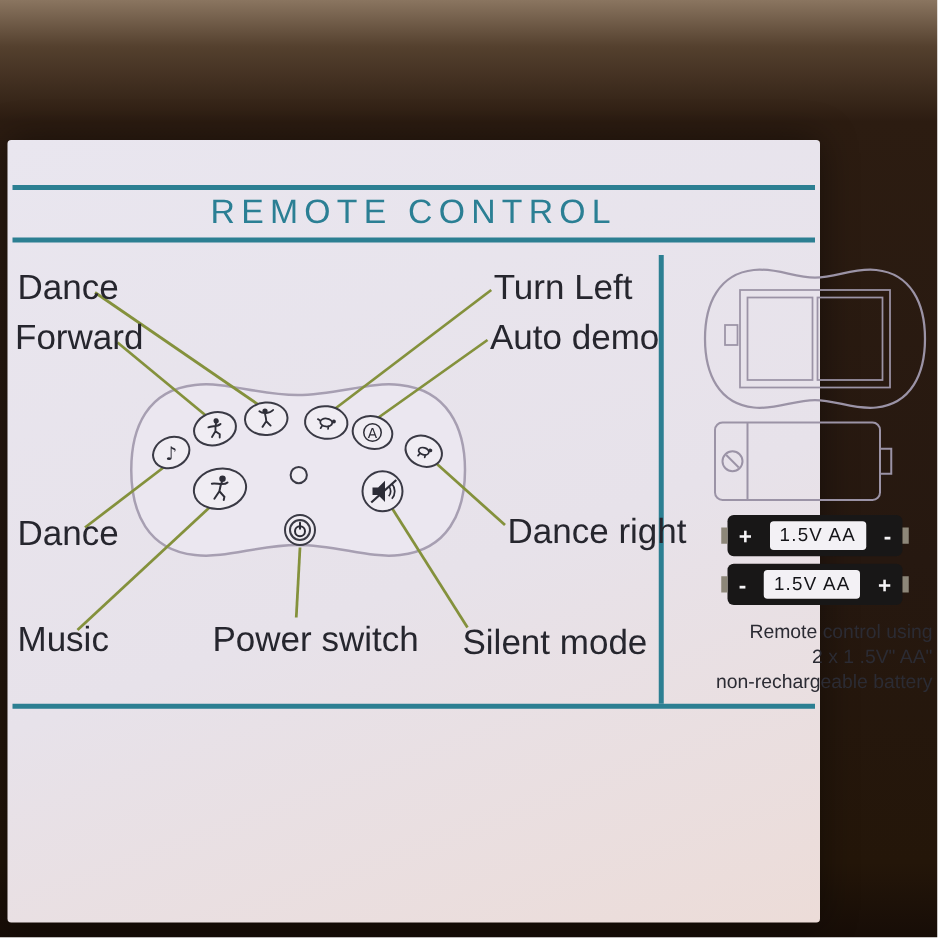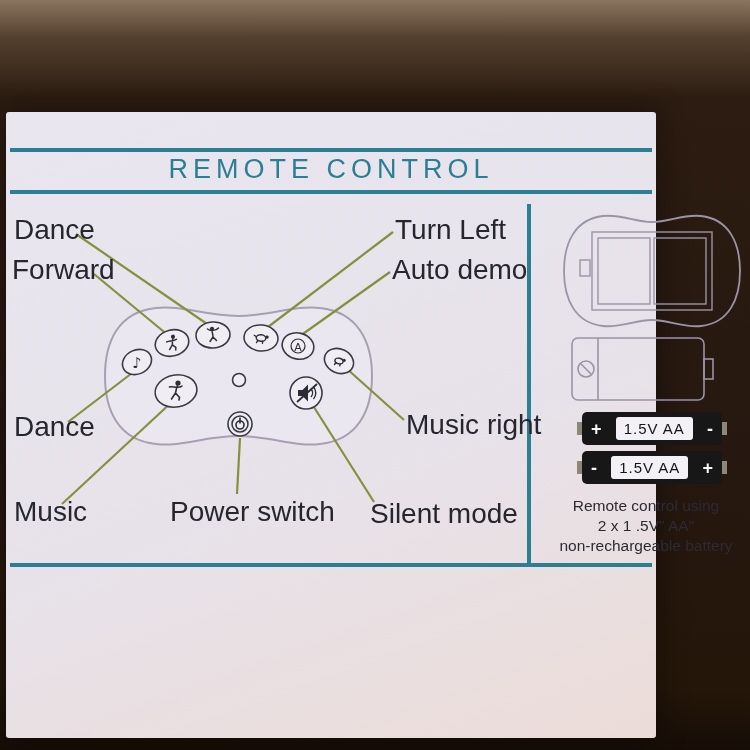--- a/index.html
+++ b/index.html
@@ -21,21 +21,21 @@
   .battery{position:absolute;left:576px;width:140px;height:33px;background:#181717;
     border-radius:5px;display:flex;align-items:center;justify-content:space-between;
     padding:0 9px;box-sizing:border-box;}
   .battery::before,.battery::after{content:"";position:absolute;top:10px;width:5px;height:13px;
     background:#8d8779;}
   .battery::before{left:-5px;}
   .battery::after{right:-5px;}
   .term{color:#f5f4f6;font-size:18px;font-weight:bold;line-height:1;}
   .bwindow{background:#f3f1f5;border-radius:3px;padding:3px 8px;font-size:15px;color:#141418;
     letter-spacing:1px;}
-  .note{position:absolute;left:540px;top:384px;width:200px;text-align:center;
+  .note{position:absolute;left:540px;top:384px;width:200px;text-align:right;
     font-size:15.5px;color:#2b2b33;line-height:20px;}
   .icon-text{fill:#2c2c36;font-family:"DejaVu Sans", sans-serif;}
 </style>
 </head>
 <body>
 
 <div class="photo">
   <div class="paper">
 
     <div class="rule rule-top"></div>
@@ -140,21 +140,21 @@
         <line x1="575" y1="252" x2="585" y2="262"></line>
         <rect x="698" y="247" width="9" height="20"></rect>
       </g>
     </svg>
 
     <div class="lbl" style="left:8px;top:102px">Dance</div>
     <div class="lbl" style="left:6px;top:142px">Forward</div>
     <div class="lbl" style="left:386px;top:142px">Auto demo</div>
     <div class="lbl" style="left:389px;top:102px">Turn Left</div>
     <div class="lbl" style="left:8px;top:299px">Dance</div>
-    <div class="lbl" style="left:400px;top:297px">Music right</div>
+    <div class="lbl" style="left:400px;top:297px">Dance right</div>
     <div class="lbl" style="left:8px;top:384px">Music</div>
     <div class="lbl" style="left:364px;top:386px">Silent mode</div>
     <div class="lbl" style="left:164px;top:384px">Power switch</div>
 
     <div class="battery" style="top:300px">
       <span class="term">+</span>
       <span class="bwindow">1.5V AA</span>
       <span class="term">-</span>
     </div>
     <div class="battery" style="top:339px">

